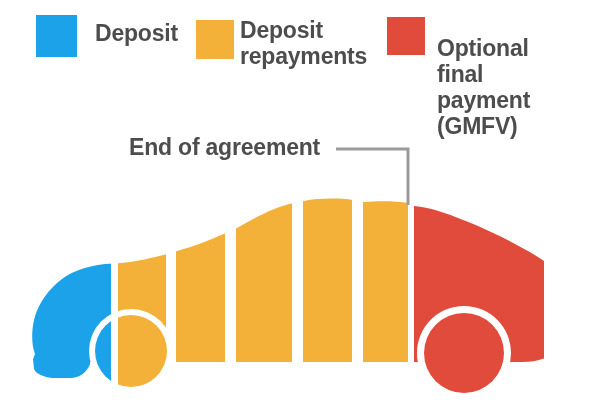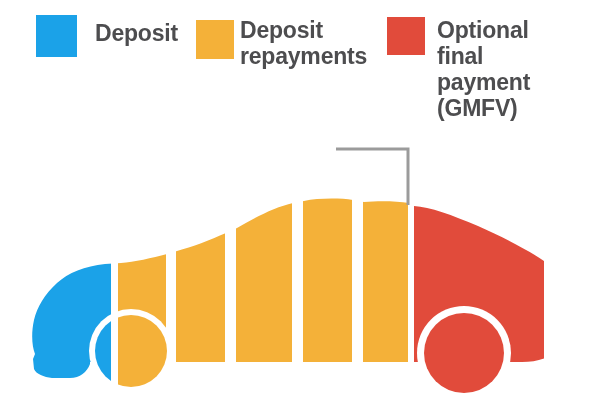--- a/index.html
+++ b/index.html
@@ -25,25 +25,26 @@
 
   <div>
     <span class="swatch" style="left: 36px; top: 15px; width: 41px; height: 42px; background: rgb(27, 162, 232);"></span>
     <span class="legend-label" style="left:95px;top:20px;">Deposit</span>
 
     <span class="swatch" style="left: 196px; top: 20px; width: 38px; height: 39px; background: rgb(244, 177, 57);"></span>
     <span class="legend-label" style="left:240px;top:17px;">Deposit
 repayments</span>
 
     <span class="swatch" style="left: 387px; top: 17px; width: 38px; height: 38px; background: rgb(225, 75, 59);"></span>
-    <span class="legend-label" style="left:437px;top:17px;">Optional
+    <span class="legend-label" style="left:437px;top:35px;">Optional
 final payment
 (GMFV)</span>
   </div>
 
+  <div id="callout-label">End of agreement</div>
 
   <svg id="car-svg" width="600" height="400" viewBox="0 0 600 400">
     <defs>
       <clipPath id="bodyClip">
         <path d="M 105,264
                  C 85,266 68,273 57,283
                  C 45,294 37,307 34,320
                  C 31,334 32,346 35,354
                  L 33,359 L 34,369
                  C 36,374 44,377 52,378

